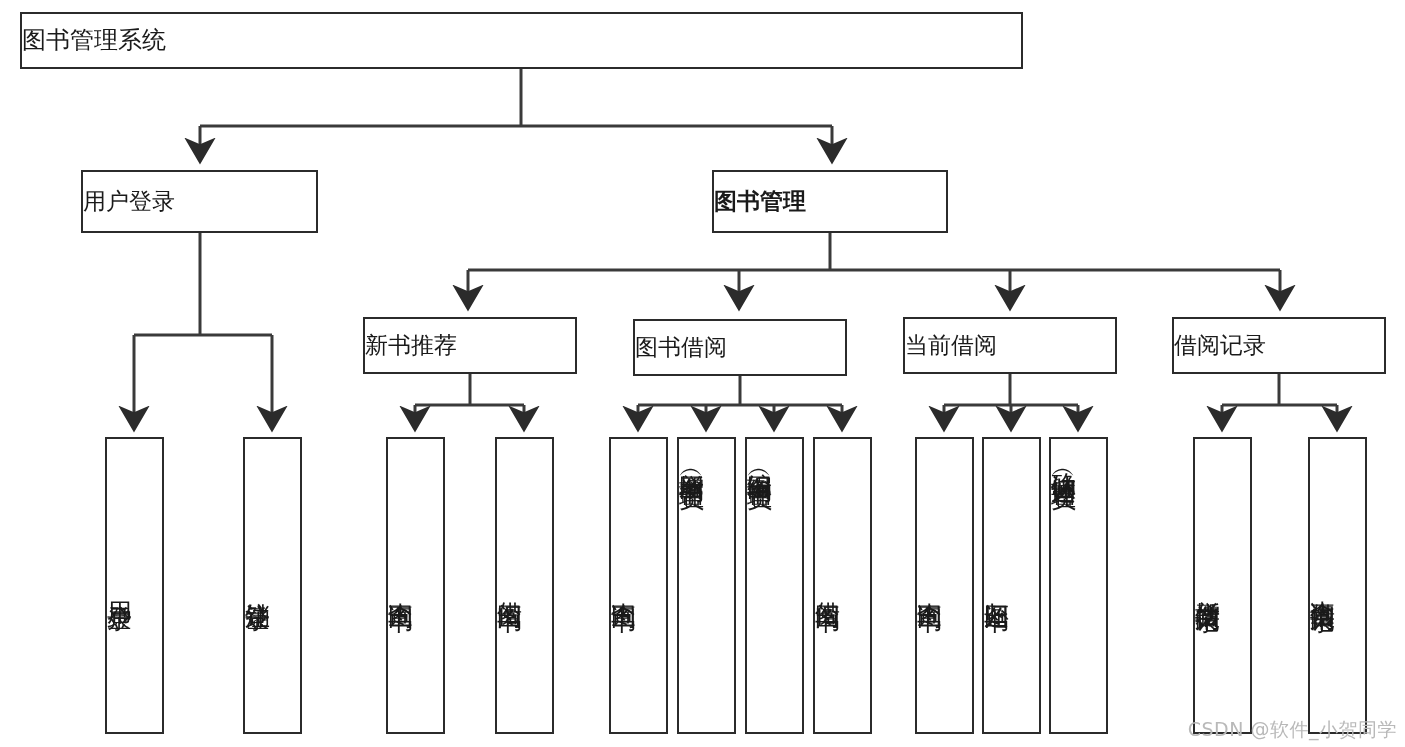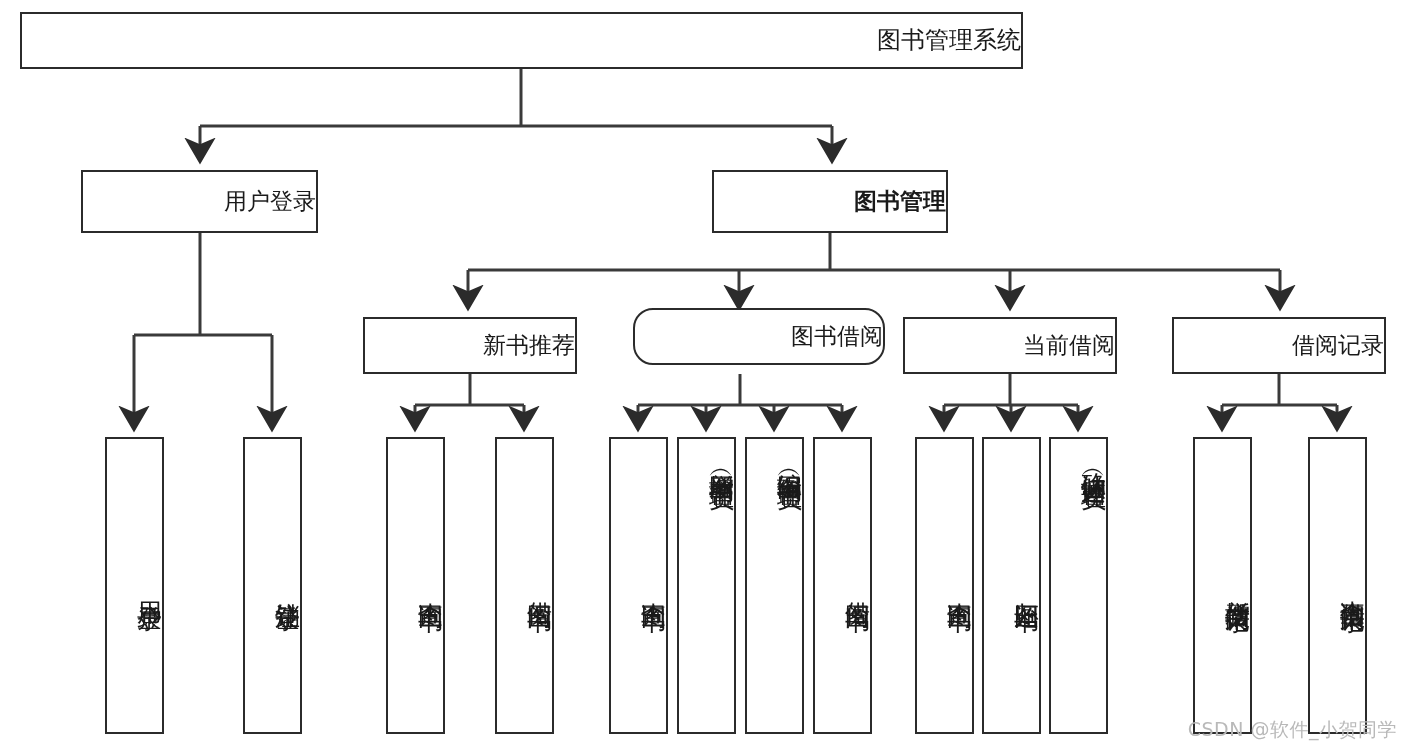--- a/index.html
+++ b/index.html
@@ -24,21 +24,21 @@
     width: 1405px;
     height: 747px;
   }
   .node {
     position: absolute;
     box-sizing: border-box;
     background: #ffffff;
     border: 2px solid #2b2b2b;
     display: flex;
     align-items: center;
-    justify-content: flex-end;
+    justify-content: flex-start;
     color: #1a1a1a;
     z-index: 3;
   }
   .node .lbl {
     line-height: 1.12;
     text-align: center;
     white-space: nowrap;
   }
   .node.h .lbl {
     font-size: 23px;
@@ -138,21 +138,21 @@
   <div class="node h" style="left:81px; top:170px; width:237px; height:63px;">
     <span class="lbl">用户登录</span>
   </div>
   <div class="node h" style="left:712px; top:170px; width:236px; height:63px;font-weight:bold;">
     <span class="lbl">图书管理</span>
   </div>
 
   <div class="node h" style="left:363px; top:317px; width:214px; height:57px;">
     <span class="lbl">新书推荐</span>
   </div>
-  <div class="node h" style="left:633px; top:308px; width:252px; height:57px;border-radius:20px;">
+  <div class="node h" style="left:633px; top:319px; width:214px; height:57px;">
     <span class="lbl">图书借阅</span>
   </div>
   <div class="node h" style="left:1172px; top:317px; width:214px; height:57px;">
     <span class="lbl">借阅记录</span>
   </div>
   <div class="node h" style="left:903px; top:317px; width:214px; height:57px;">
     <span class="lbl">当前借阅</span>
   </div>
 
   <div class="node v center" style="left:105px; top:437px; width:59px; height:297px;">

